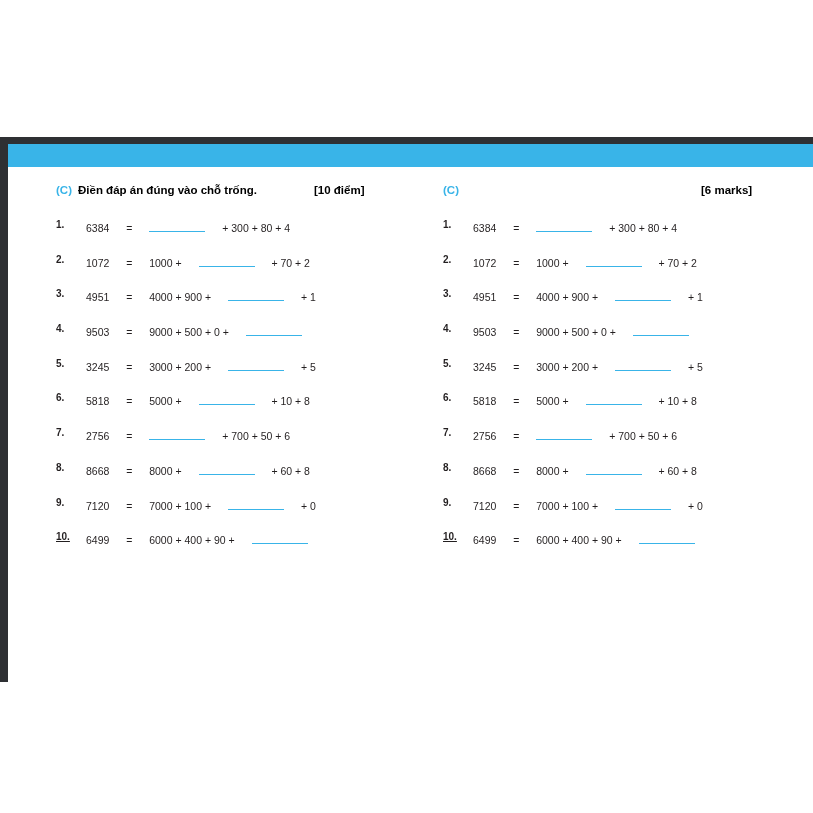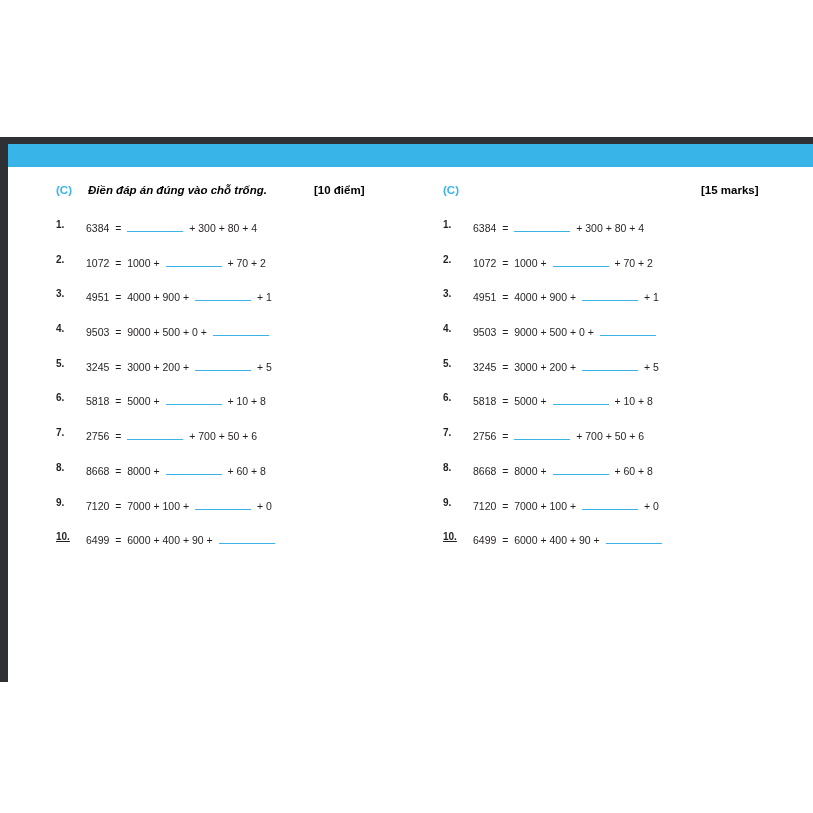--- a/index.html
+++ b/index.html
@@ -70,25 +70,24 @@
     color: #000000;
   }
   .sh-letter {
     position: absolute;
     left: 0;
     top: 0;
     color: #39b4e8;
   }
   .sh-text {
     position: absolute;
-    left: 32px;
+    left: 22px;
     top: 0;
     color: #000000;
     white-space: nowrap;
-    font-style: italic;
   }
   .sh-marks {
     position: absolute;
     top: 0;
     color: #000000;
     white-space: nowrap;
     text-align: center;
   }
   .col-left .sh-marks { left: 258px; }
   .col-right .sh-marks { left: 258px; }
@@ -113,21 +112,21 @@
     font-size: 10px;
     color: #231f20;
   }
   .qnum.wide { width: 28px; text-decoration: underline; }
   .qbody {
     position: absolute;
     left: 30px;
     top: 0;
     display: flex;
     align-items: baseline;
-    gap: 0px;
+    gap: 11px;
   }
   .tok {
     display: inline-block;
     white-space: pre;
   }
   .blank {
     display: inline-block;
     width: 56px;
     border-bottom: 1.3px solid #39b4e8;
     height: 12px;
@@ -245,21 +244,21 @@
               <span class="tok"> 6000 + 400 + 90 + </span>
               <span class="blank"></span>
             </span>
           </div>
         </div>
     </div>
 
     <div class="column col-right">
       <div class="section-header">
         <span class="sh-letter">(C)</span>
-        <span class="sh-marks">[15 marks]</span>
+        <span class="sh-marks">[6 marks]</span>
       </div>
       <div class="qlist">
           <div class="qrow">
             <span class="qnum">1.</span>
             <span class="qbody">
               <span class="tok">6384 </span>
               <span class="tok"> = </span>
               <span class="blank"></span>
               <span class="tok"> + 300 + 80 + 4</span>
             </span>

